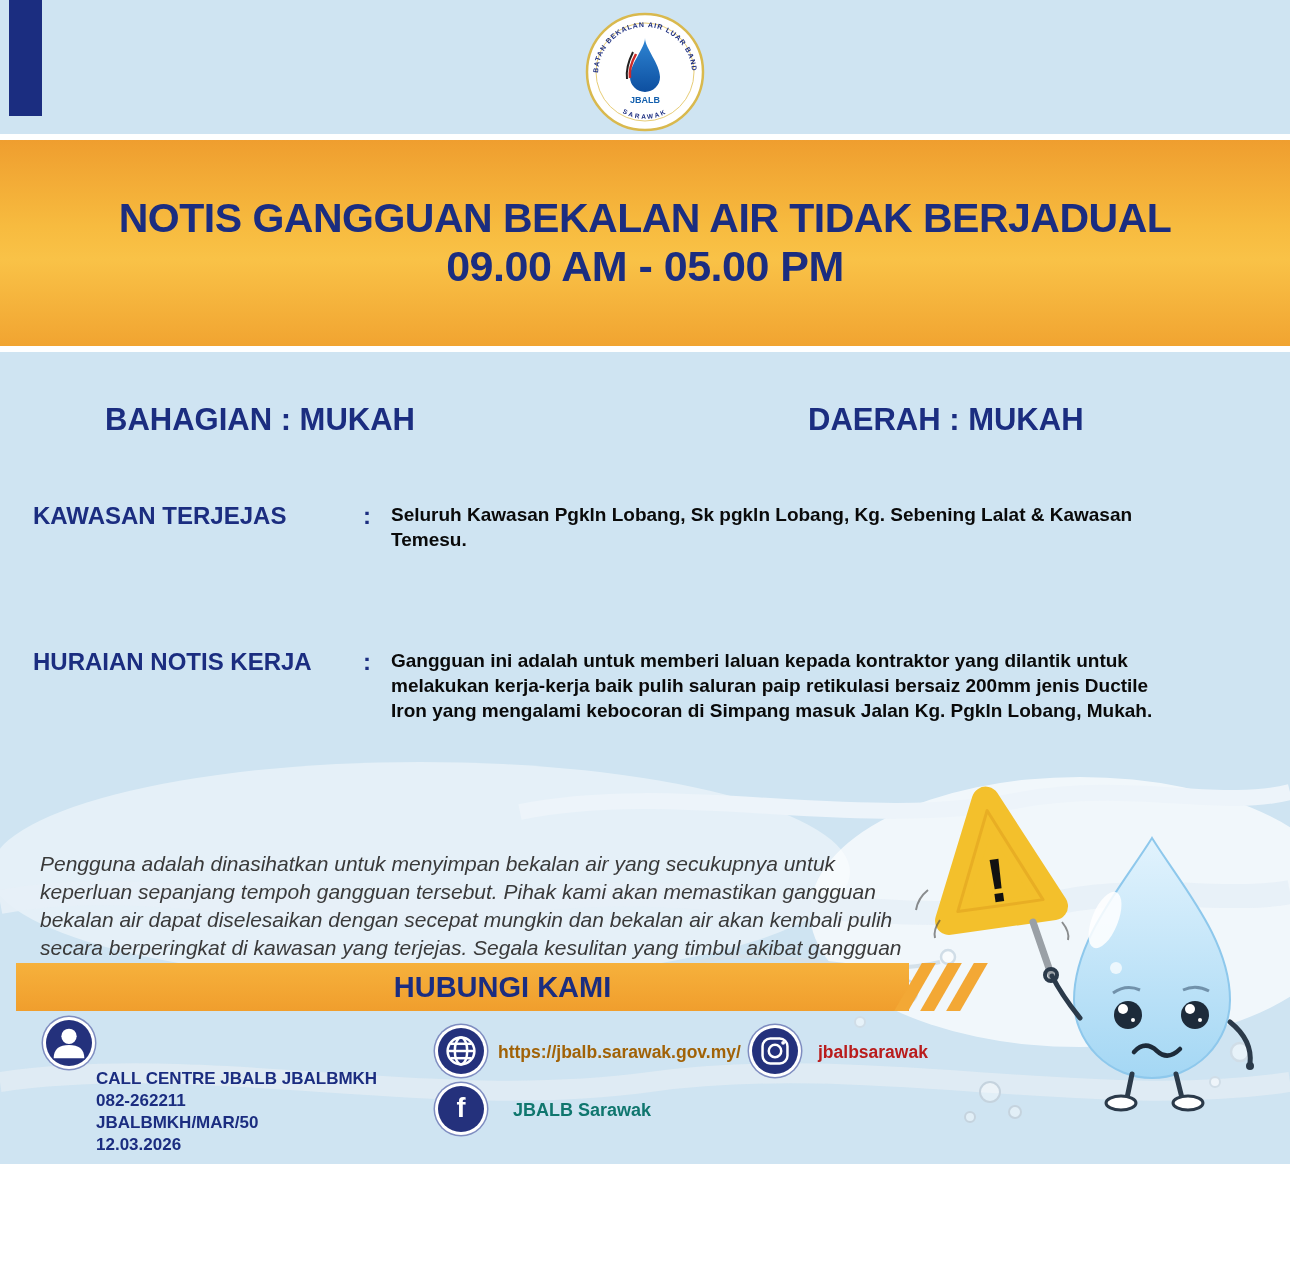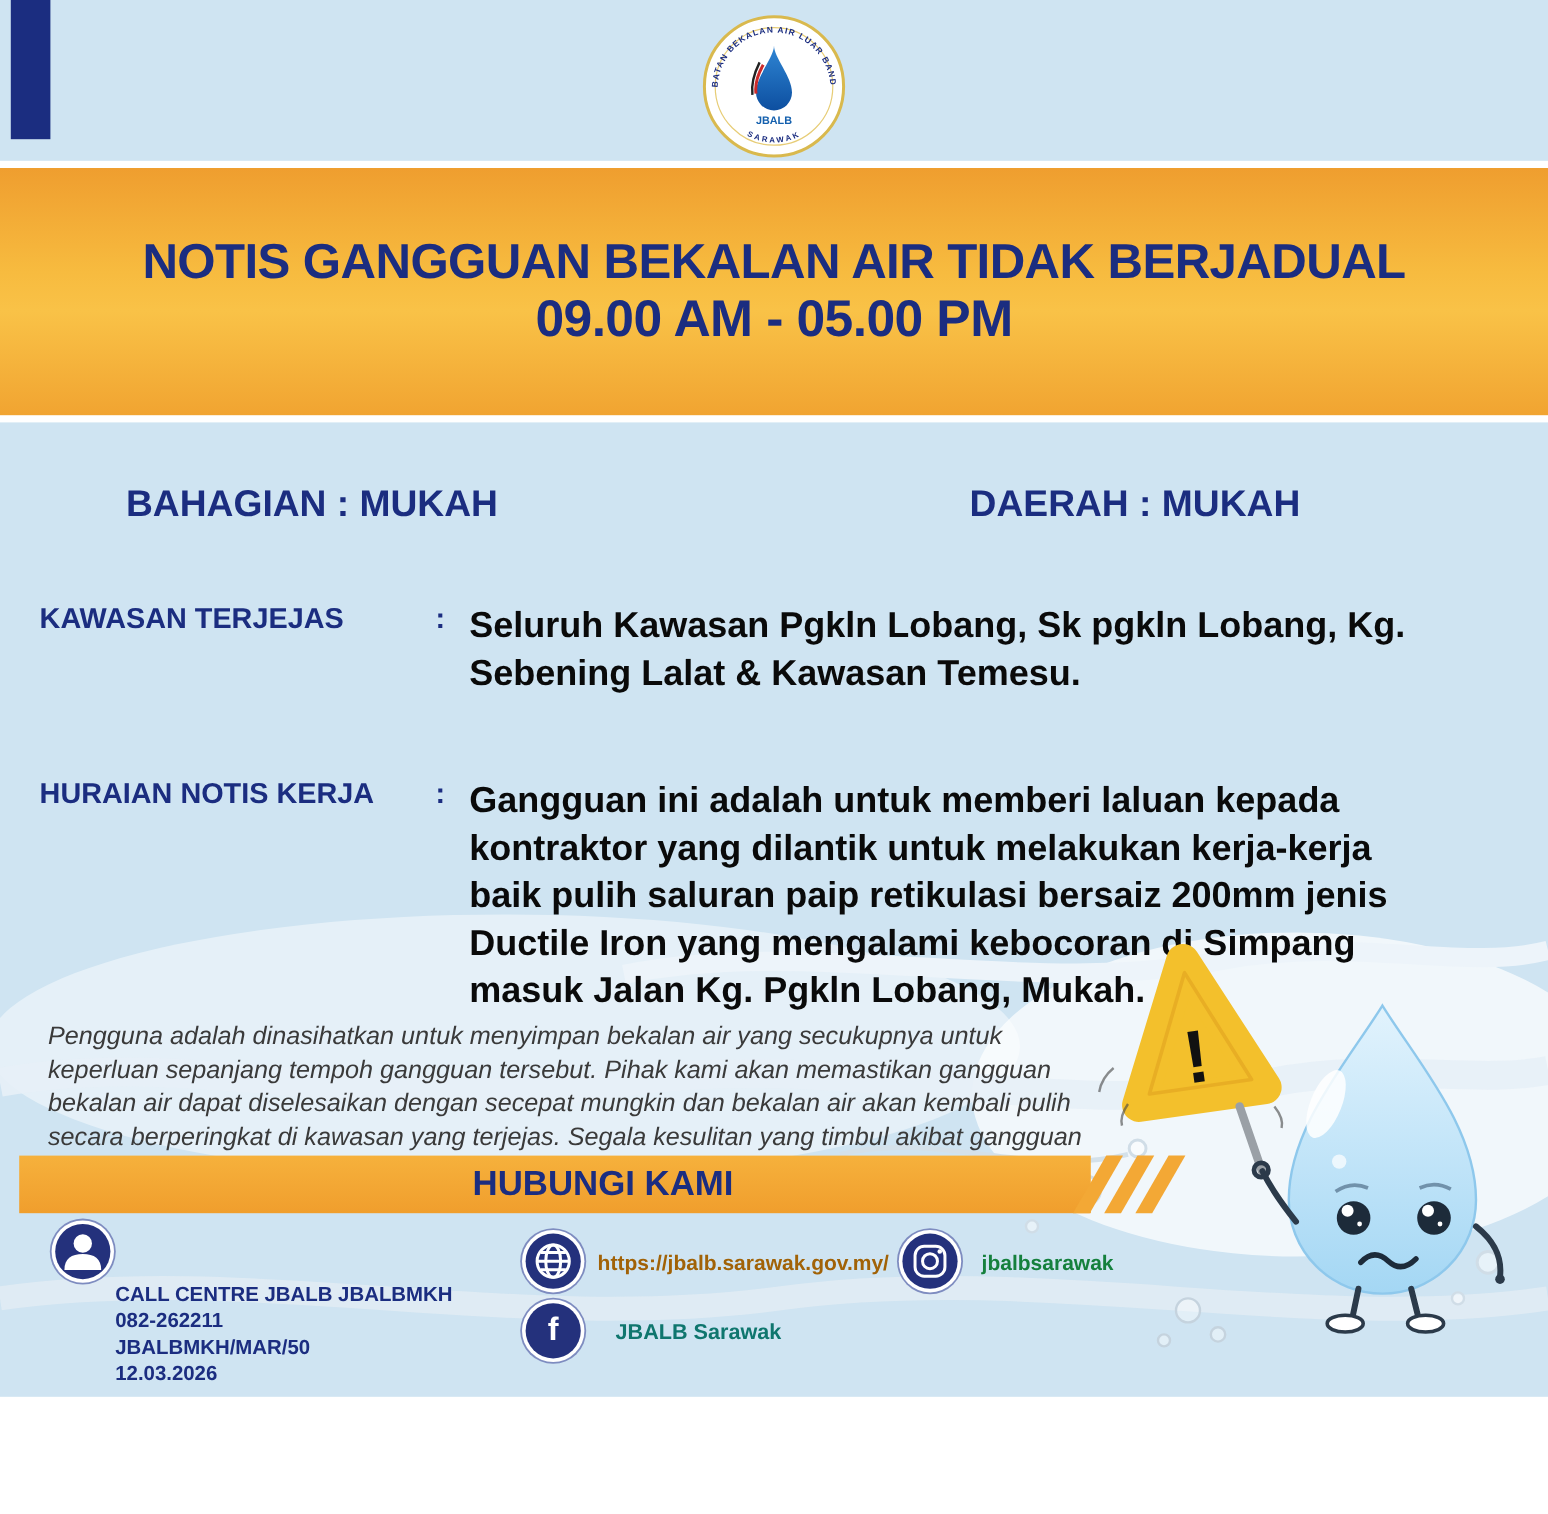--- a/index.html
+++ b/index.html
@@ -26,21 +26,21 @@
   .splash-svg { position:absolute; left:0; top:400px; width:1290px; height:420px; pointer-events:none; }
 
   .region-bahagian { position:absolute; left:105px; top:50px; font-size:31px; font-weight:bold; color:#1b2d80; }
   .region-daerah   { position:absolute; left:808px; top:50px; font-size:31px; font-weight:bold; color:#1b2d80; }
 
   .detail-row { position:absolute; left:33px; display:flex; align-items:flex-start; }
   .detail-row.r1 { top:150px; }
   .detail-row.r2 { top:296px; }
   .detail-label { flex:0 0 310px; font-size:24px; font-weight:bold; color:#1b2d80; }
   .detail-colon { flex:0 0 48px; font-size:24px; font-weight:bold; color:#1b2d80; text-align:center; }
-  .detail-value { flex:0 0 785px; font-size:30px; font-weight:bold; color:#0a0a0a; line-height:1.32; }
+  .detail-value { flex:0 0 785px; font-size:19px; font-weight:bold; color:#0a0a0a; line-height:1.32; }
 
   .advisory { position:absolute; left:40px; top:498px; width:880px; font-style:italic;
               font-size:21px; color:#3a3a3a; line-height:1.34; }
 
   
   .hubungi-bar { position:absolute; left:16px; top:611px; width:893px; height:48px;
                  background:linear-gradient(180deg,#f6b13c,#f09e2d);
                  display:flex; align-items:center; justify-content:center; padding-left:80px; }
   .hubungi-text { font-size:29px; font-weight:bold; color:#1b2d80; }
   .stripes { position:absolute; left:908px; top:611px; height:48px; display:flex; gap:12px; transform:skewX(-30deg); }
@@ -53,21 +53,21 @@
   .badge-person    { left:46px;  top:668px; }
   .badge-globe     { left:438px; top:676px; }
   .badge-facebook  { left:438px; top:734px; }
   .badge-instagram { left:752px; top:676px; }
   .fb-glyph { color:#ffffff; font-size:27px; font-weight:bold; line-height:1; padding-bottom:2px; }
 
   .cc-block { position:absolute; left:96px; top:716px; }
   .cc-line { font-size:17px; font-weight:bold; color:#1b2d80; line-height:22px; }
   .website-text   { position:absolute; left:498px; top:690px; font-size:17.5px; font-weight:bold; color:#a16207; }
   .facebook-text  { position:absolute; left:502px; top:748px; font-size:18px; font-weight:bold; color:#0f766e;margin-left:11px; }
-  .instagram-text { position:absolute; left:818px; top:690px; font-size:17.5px; font-weight:bold; color:#15803d; }
+  .instagram-text { position:absolute; left:818px; top:690px; font-size:17.5px; font-weight:bold; color:#b91c1c; }
 
   .mascot-svg { position:absolute; left:900px; top:420px; width:380px; height:360px; pointer-events:none; }
 </style>
 </head>
 <body>
 
 <div class="poster">
 
   <div class="top-strip">
     <div class="corner-bar"></div>

